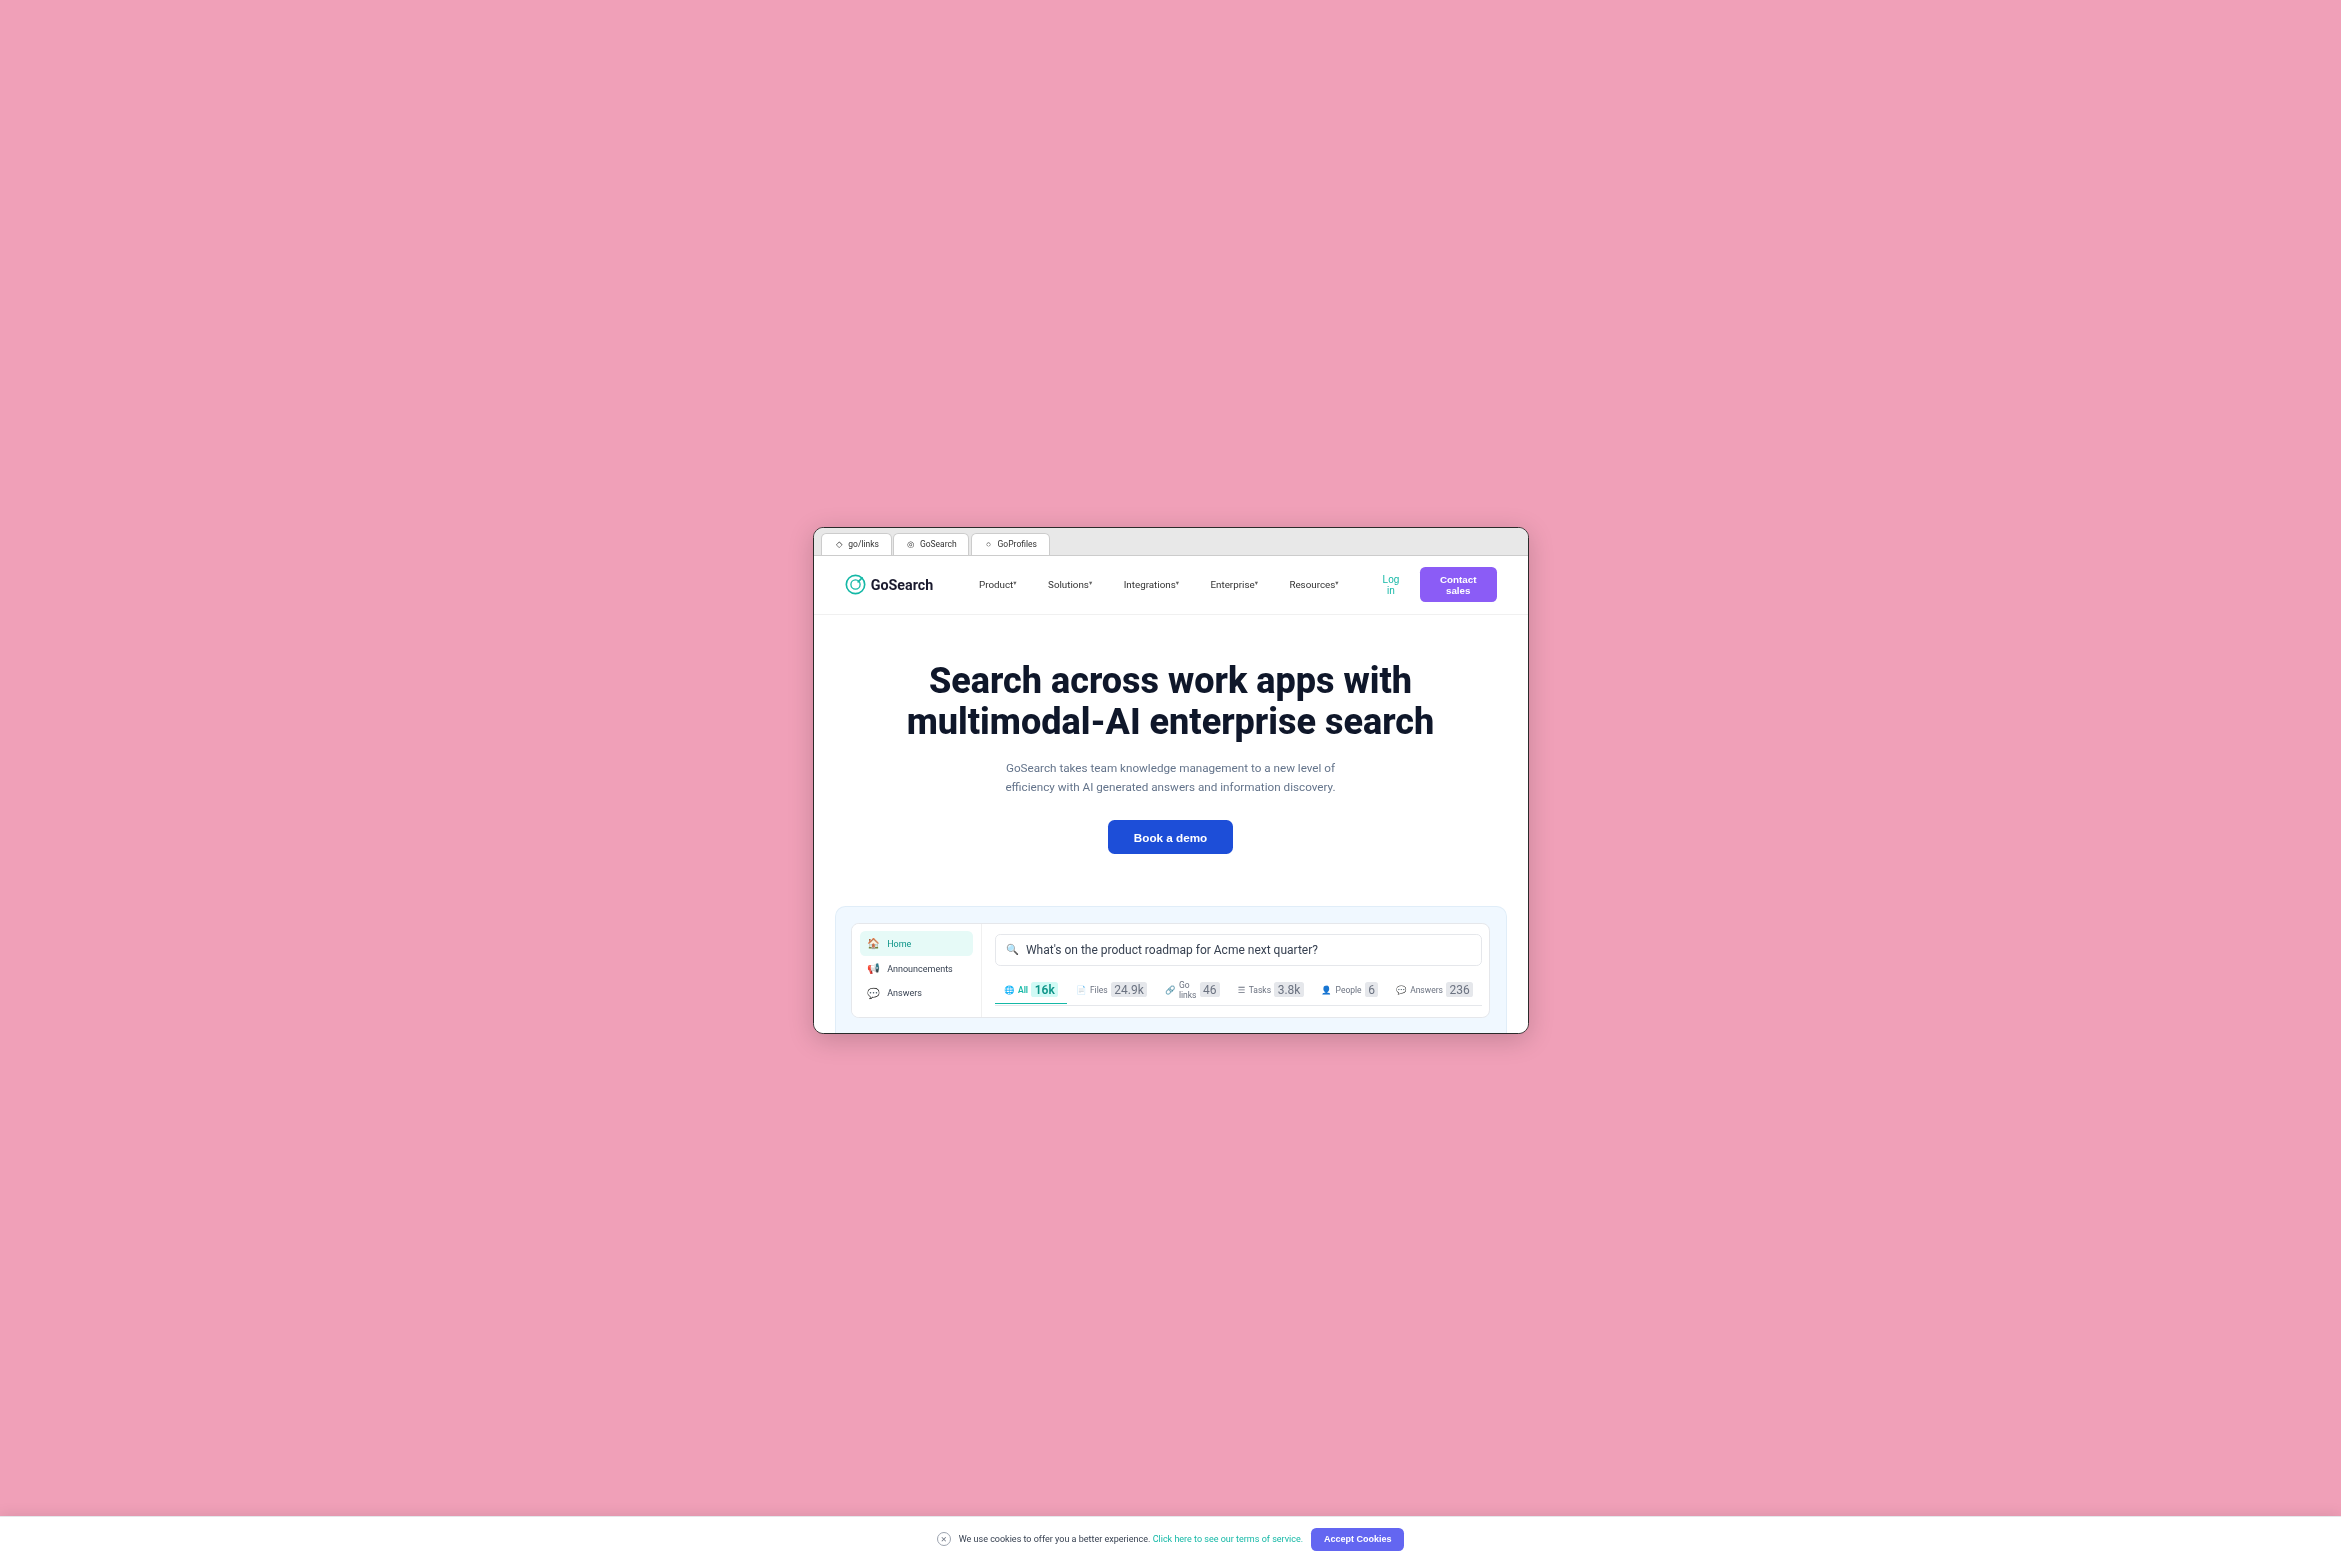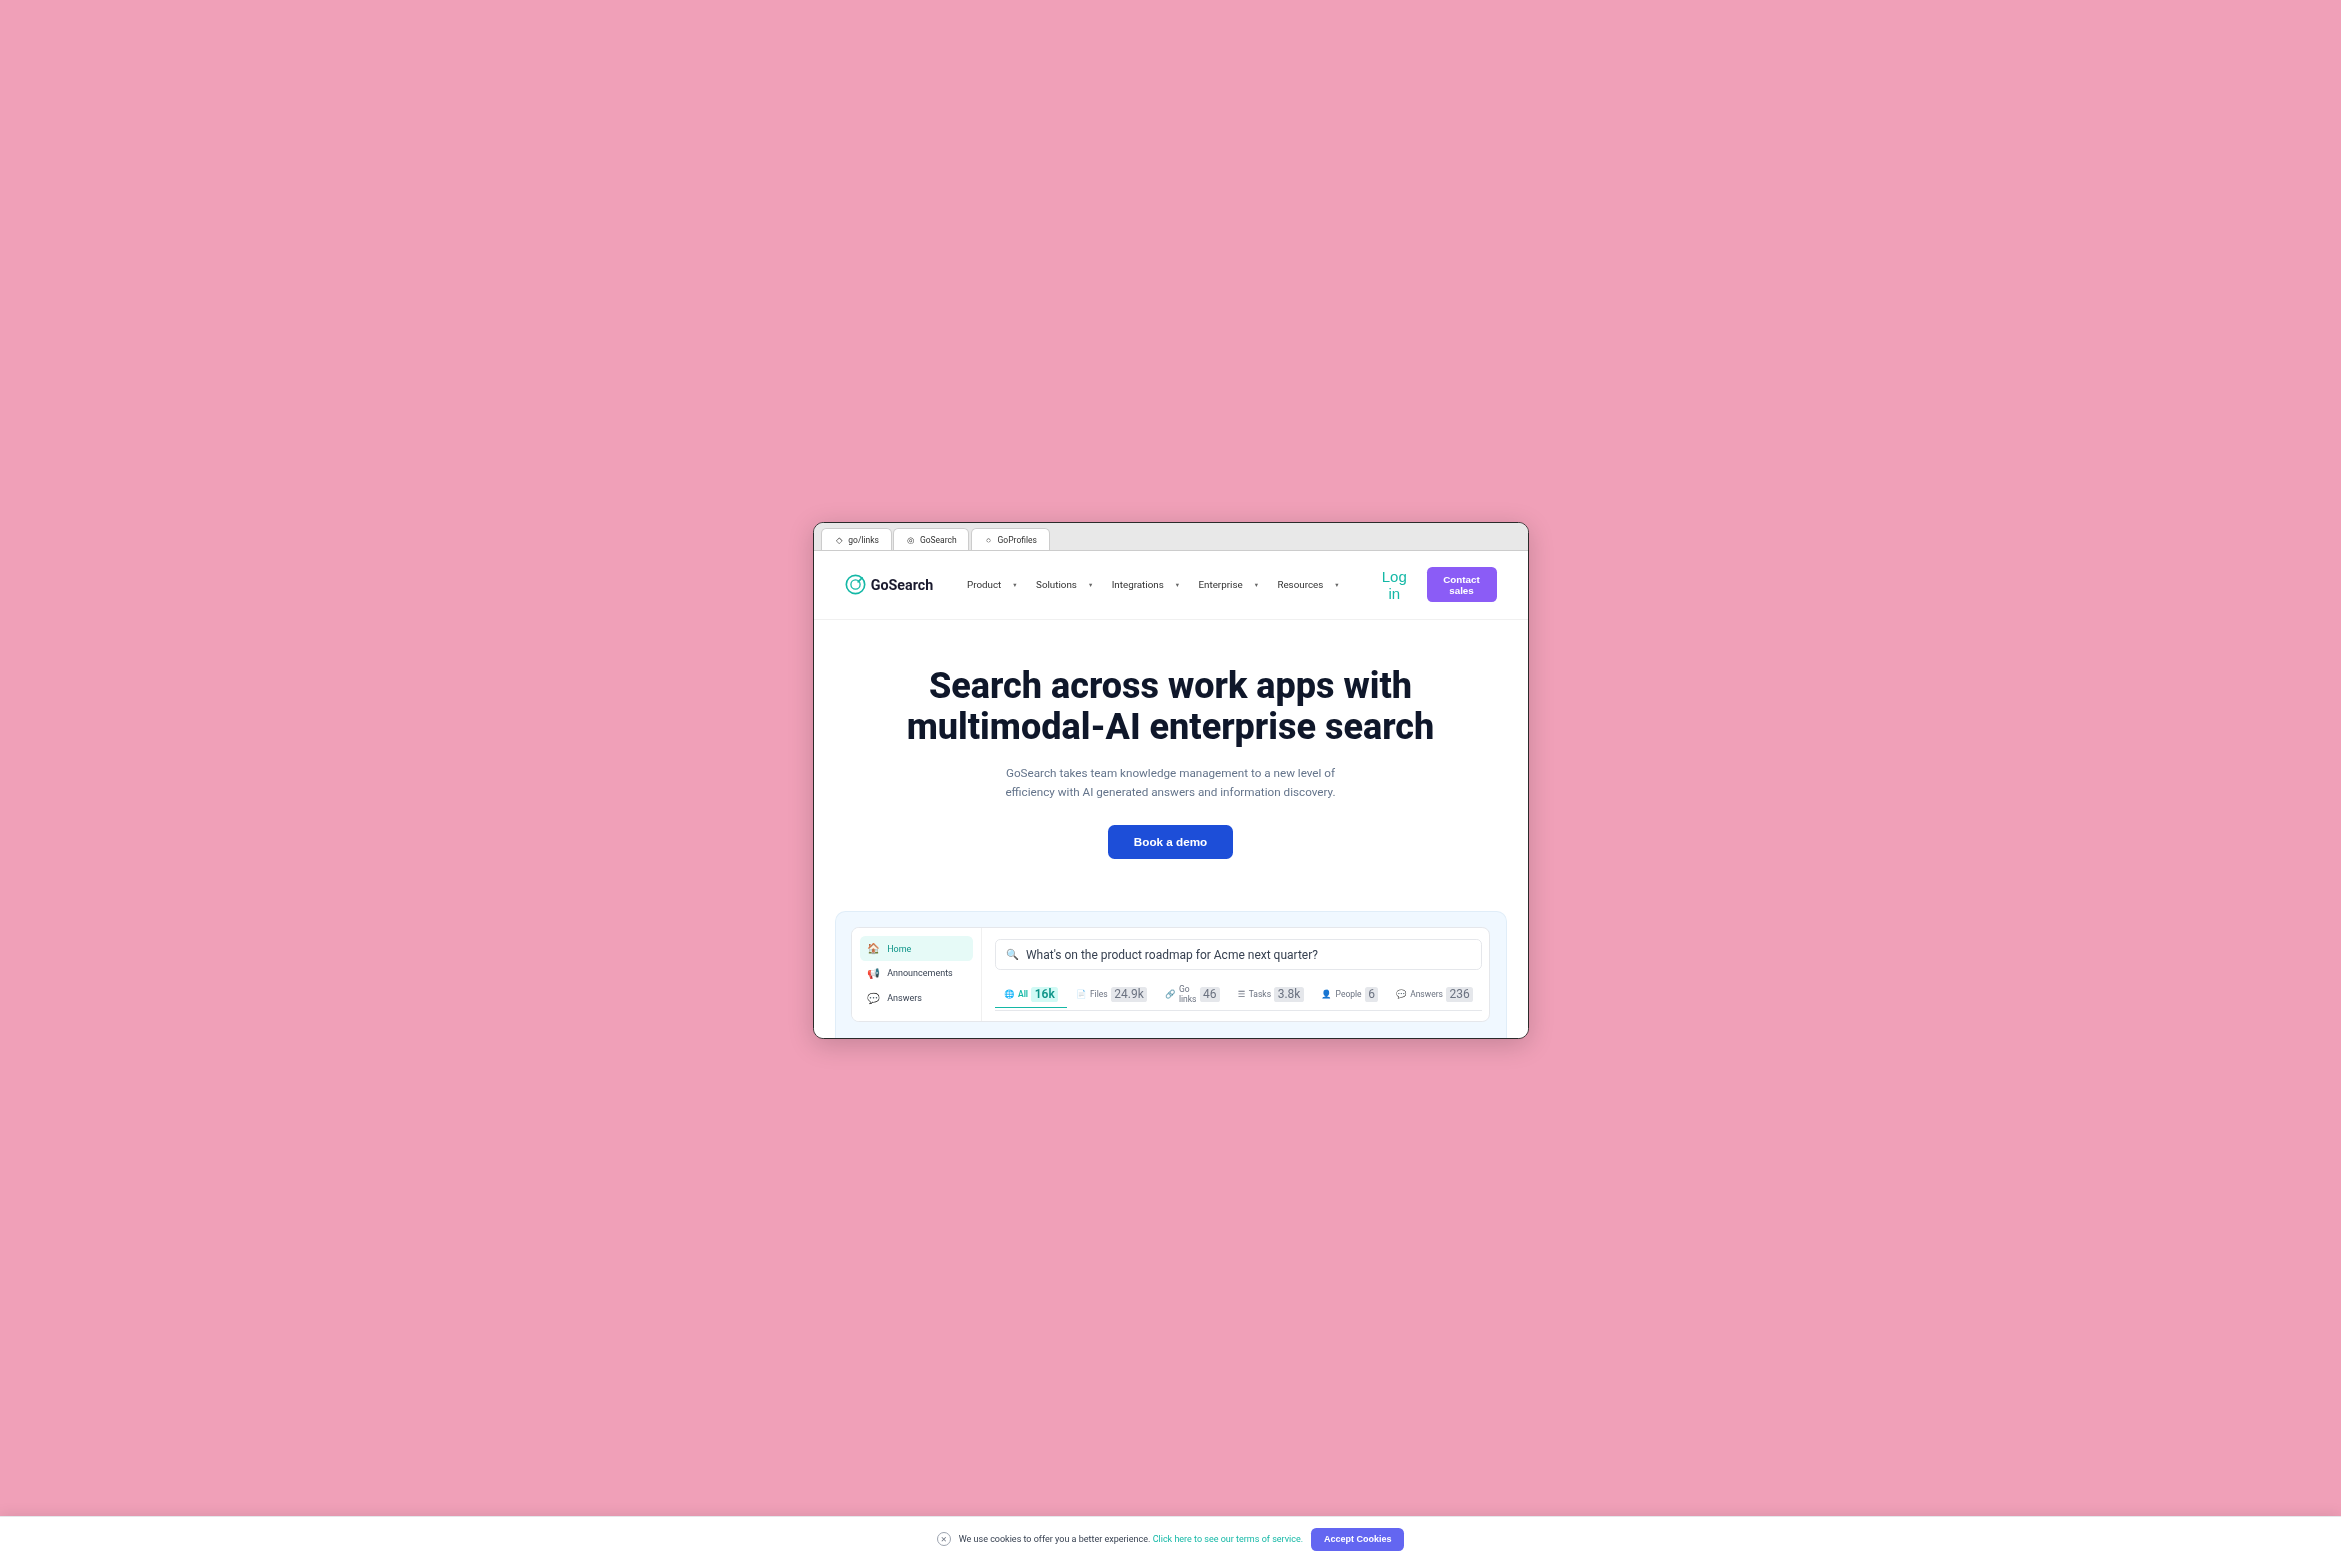--- a/index.html
+++ b/index.html
@@ -92,44 +92,45 @@
 
     .nav-links {
       display: flex;
       align-items: center;
       gap: 3.9px;
       flex: 1;
     }
 
     .nav-item {
       display: flex;
-      align-items: center;
-      gap: 12px;
+      align-items: flex-start;
+      gap: 0;
       padding: 5.2px 7.8px;
       font-size: 9.8px;
       color: #333;
       cursor: pointer;
       border-radius: 3.9px;
       text-decoration: none;
+      margin-left: 12px;
     }
 
     .chevron {
       font-size: 6.5px;
       color: #666;
     }
 
     .nav-actions {
       display: flex;
       align-items: center;
       gap: 10.4px;
     }
 
     .btn-login {
       color: #14b8a6;
-      font-size: 15px;
+      font-size: 10px;
       font-weight: 500;
       background: none;
       border: none;
       cursor: pointer;
       padding: 5.2px 7.8px;
     }
 
     .btn-contact {
       background: #8b5cf6;
       color: white;

